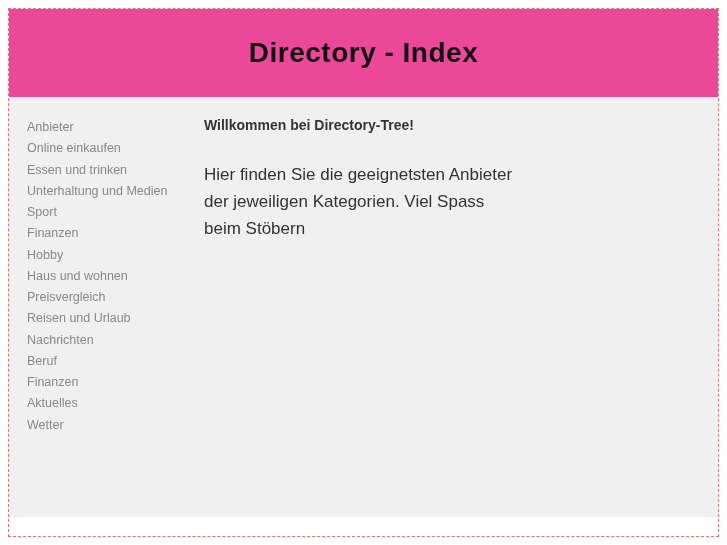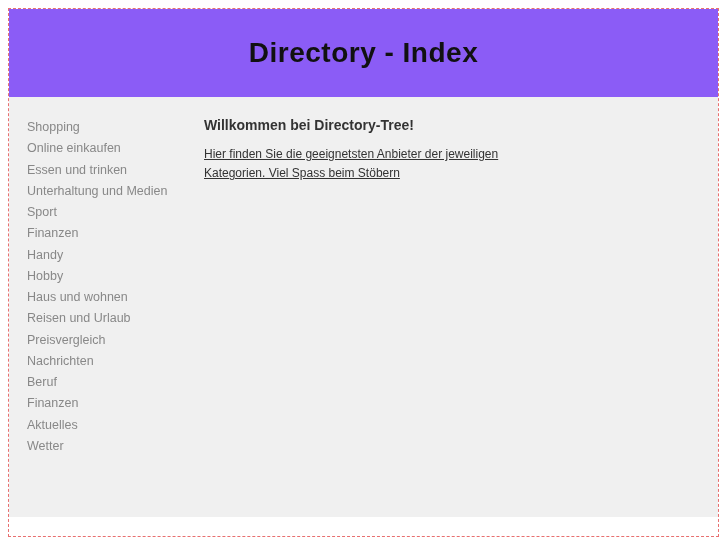--- a/index.html
+++ b/index.html
@@ -15,21 +15,21 @@
       min-height: 545px;
     }
 
     .outer-border {
       border: 1px dashed #e87070;
       margin: 8px;
       min-height: 529px;
     }
 
     .header {
-      background: #8b5cf6;
+      background: #ec4899;
       text-align: center;
       padding: 28px 20px 28px 20px;
       border-bottom: none;
     }
 
     .header h1 {
       font-size: 28px;
       font-weight: bold;
       color: #111111;
       letter-spacing: 0.5px;
@@ -58,53 +58,51 @@
 
     .main-content {
       flex: 1;
       padding: 0 20px 0 10px;
     }
 
     .welcome-title {
       font-size: 14px;
       font-weight: bold;
       color: #333333;
-      margin-bottom: 12px;
+      margin-bottom: 28px;
     }
 
     .welcome-text {
-      font-size: 12px;
+      font-size: 17px;
       color: #333333;
       line-height: 1.6;
       max-width: 320px;
-      text-decoration: underline;
     }
   </style>
 </head>
 <body>
 
 <div class="outer-border">
   <div class="header">
     <h1>Directory - Index</h1>
   </div>
 
   <div class="content-area">
     <div class="sidebar">
 
-    <div class="sidebar-item">Shopping</div>
+    <div class="sidebar-item">Anbieter</div>
         <div class="sidebar-item">Online einkaufen</div>
         <div class="sidebar-item">Essen und trinken</div>
         <div class="sidebar-item">Unterhaltung und Medien</div>
         <div class="sidebar-item">Sport</div>
         <div class="sidebar-item">Finanzen</div>
-        <div class="sidebar-item">Handy</div>
         <div class="sidebar-item">Hobby</div>
         <div class="sidebar-item">Haus und wohnen</div>
+        <div class="sidebar-item">Preisvergleich</div>
         <div class="sidebar-item">Reisen und Urlaub</div>
-        <div class="sidebar-item">Preisvergleich</div>
         <div class="sidebar-item">Nachrichten</div>
         <div class="sidebar-item">Beruf</div>
         <div class="sidebar-item">Finanzen</div>
         <div class="sidebar-item">Aktuelles</div>
         <div class="sidebar-item">Wetter</div>
       </div>
 
     <div class="main-content">
       <div class="welcome-title">Willkommen bei Directory-Tree!</div>
       <div class="welcome-text">Hier finden Sie die geeignetsten Anbieter der jeweiligen Kategorien. Viel Spass beim Stöbern</div>

